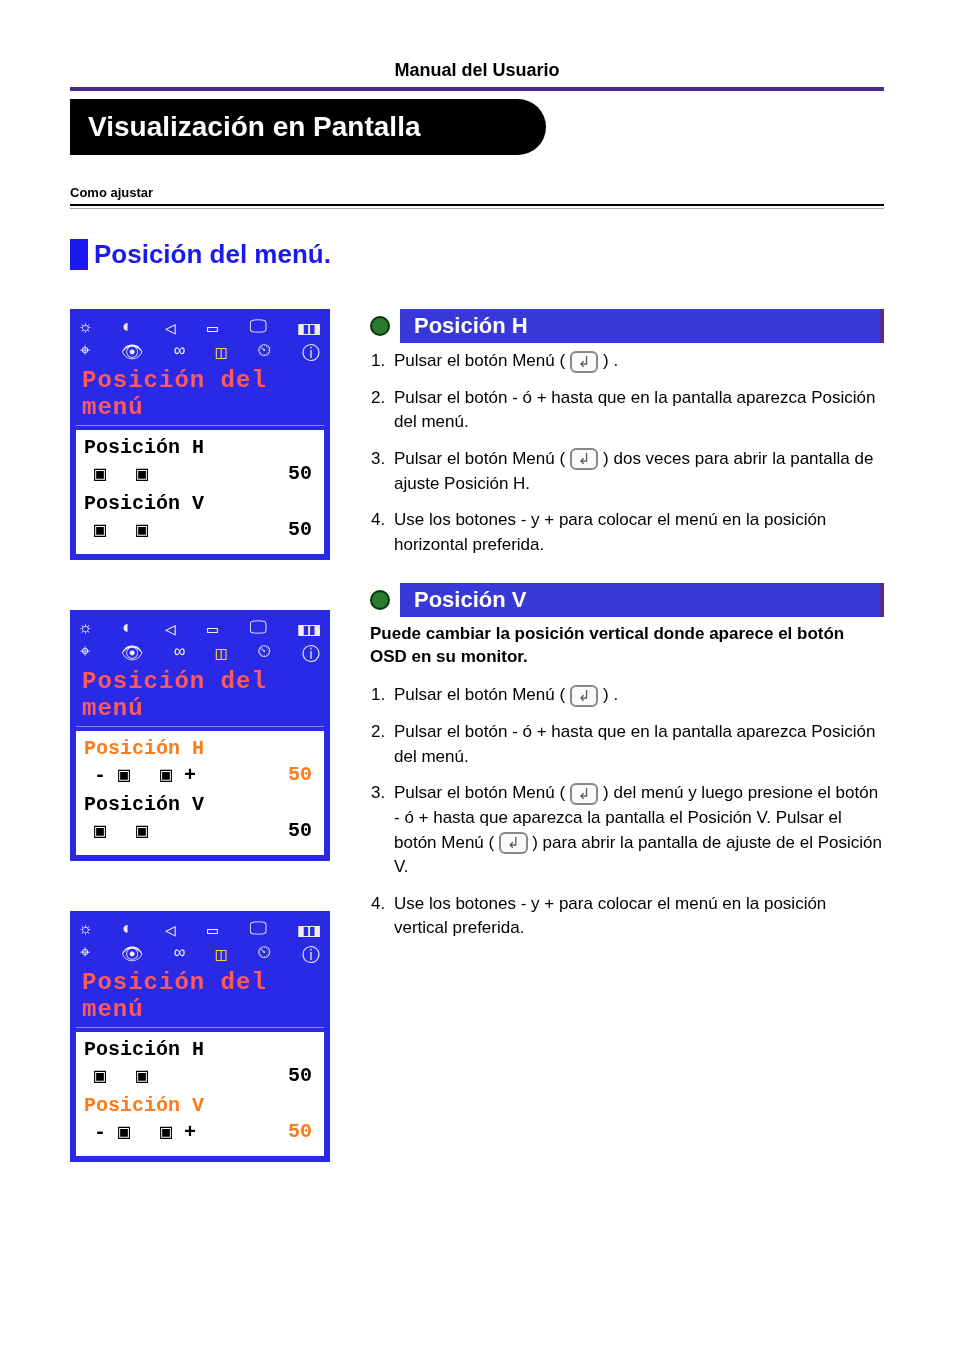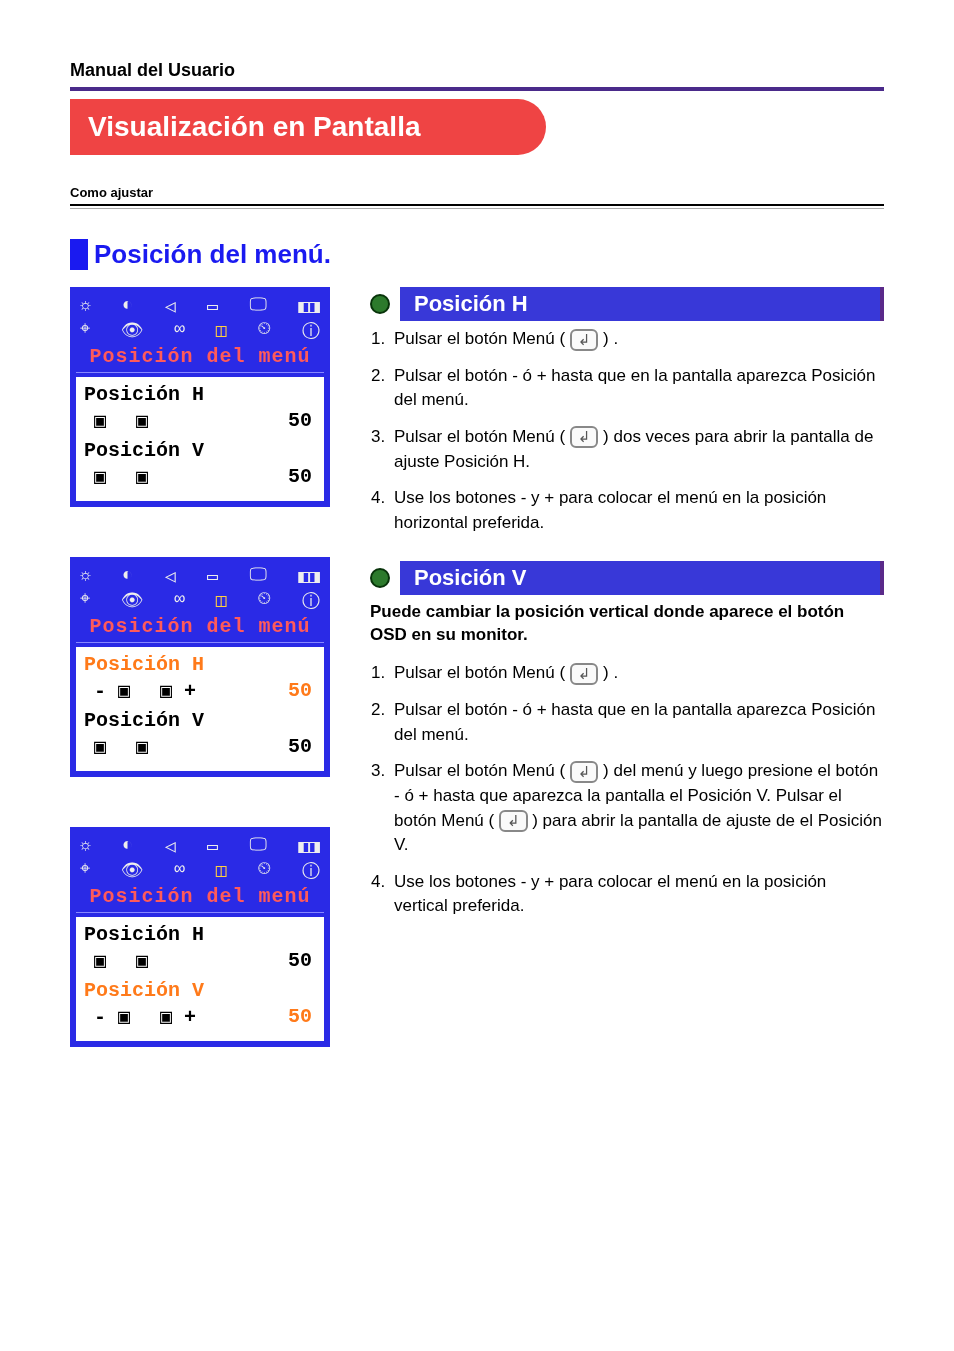--- a/index.html
+++ b/index.html
@@ -11,27 +11,27 @@
     width: 954px;
   }
   .page {
     padding: 60px 70px 40px 70px;
   }
   .header-line {
     border-bottom: 4px solid #4a2a8a;
     margin-bottom: 8px;
   }
   .manual-title {
-    text-align: left;
+    text-align: center;
     font-weight: bold;
     font-size: 18px;
     margin-bottom: 6px;
   }
   .title-bar {
-    background: #ef4444;
+    background: #000000;
     color: #fff;
     font-weight: bold;
     font-size: 28px;
     padding: 12px 18px;
     border-radius: 0 40px 40px 0;
     width: 440px;
     margin-bottom: 30px;
   }
   .columns-header {
     display: flex;
@@ -51,21 +51,21 @@
   }
   .thin-line {
     border-bottom: 1px solid #aaa;
     margin-bottom: 30px;
     margin-top: -28px;
   }
   .section-title {
     color: #1a1af0;
     font-weight: bold;
     font-size: 26px;
-    margin-bottom: 17px;
+    margin-bottom: 39px;
     padding-left: 6px;
     border-left: 18px solid #1a1af0;
   }
   .content-row {
     display: flex;
     gap: 40px;
   }
   .left-col {
     width: 260px;
     display: flex;
@@ -88,22 +88,22 @@
     padding: 2px 4px 0 4px;
     font-size: 18px;
     color: #eee;
   }
   .osd-icons span.sel {
     color: #ffd040;
   }
   .osd-title {
     color: #ff5a5a;
     font-weight: bold;
-    font-size: 20px;
-    text-align: center;
+    font-size: 24px;
+    text-align: left;
     padding: 2px 6px 4px 6px;
     letter-spacing: 1px;
     border-bottom: 1px solid #88f;
     margin-bottom: 4px;
   }
   .osd-body {
     background: #fff;
     padding: 6px 8px;
   }
   .osd-label {

